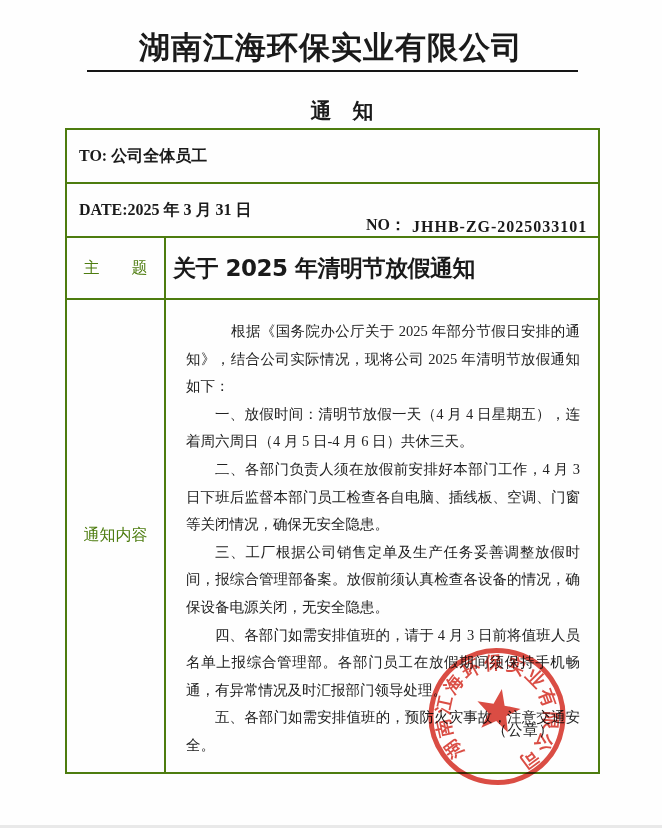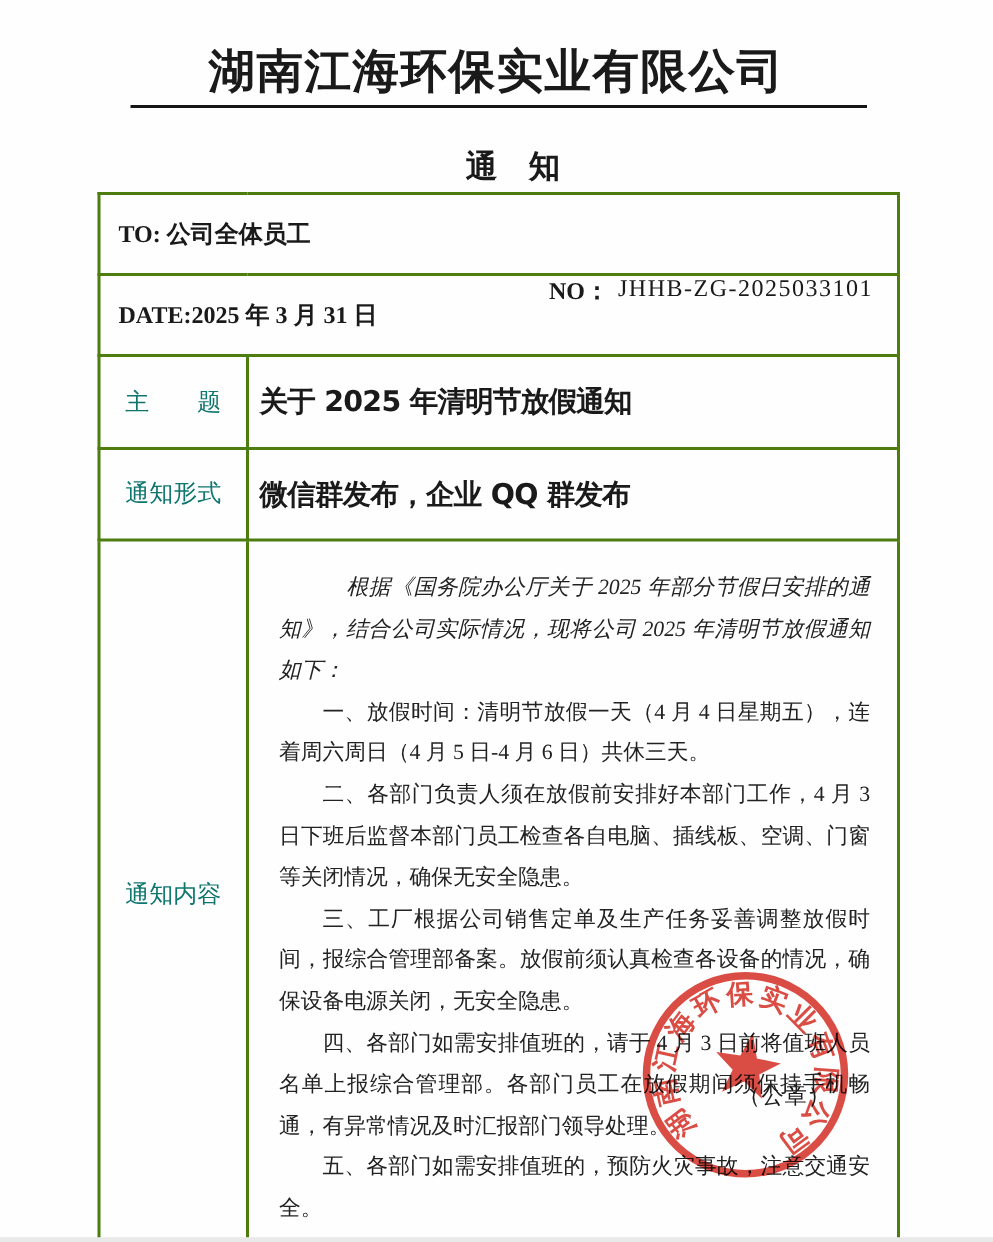--- a/index.html
+++ b/index.html
@@ -26,40 +26,40 @@
     border-collapse:collapse;table-layout:fixed;
   }
   table.notice-table td{
     border:2px solid #4d7c0f;padding:12px;vertical-align:middle;
     overflow:visible;
   }
   col.c1{width:99px;} col.c2{width:434px;}
   .meta-cell{height:28px;padding-left:6px;font-size:16px;font-weight:bold;white-space:nowrap;}
   .r2 .meta-cell{height:30px;}
   .r3 .meta-cell{height:28px;position:relative;margin-top:36px;}
-  .no-group{position:absolute;left:299px;top:0;height:100%;display:flex;align-items:flex-start;white-space:nowrap;}
+  .no-group{position:absolute;left:299px;top:0;height:100%;display:flex;align-items:flex-end;white-space:nowrap;}
   .no-label{font-weight:bold;font-size:16px;}
-  .no-value{font-weight:normal;font-size:16px;letter-spacing:1px;margin-left:6px;}
+  .no-value{font-weight:bold;font-size:16px;letter-spacing:1px;margin-left:6px;}
   .label-cell{
-    text-align:center;font-size:16px;font-weight:normal;color:#0f766e;
+    text-align:center;font-size:16px;font-weight:normal;color:#4d7c0f;
     white-space:pre;
   }
   .r4 td{height:36px;} .r5 td{height:35px;}
   .value-bold{
     font-family:"DejaVu Sans","Liberation Sans",sans-serif;
-    font-size:19px;font-weight:bold;padding-left:7px !important;white-space:nowrap;
+    font-size:23px;font-weight:bold;padding-left:7px !important;white-space:nowrap;
     letter-spacing:-0.5px;
   }
   .content-cell{vertical-align:top !important;height:444px;}
   .content-body{
     padding:6px 6px 0 8px;font-size:14.5px;line-height:27.6px;
     text-align:justify;color:#222;
   }
   .content-body p{margin:0;text-indent:29px;}
-  .content-body p.first{text-indent:45px;font-style:italic;}
+  .content-body p.first{text-indent:45px;}
   
   .seal-caption{
     position:absolute;left:492px;top:721px;font-size:15px;color:#1c1c1c;
     z-index:2;white-space:nowrap;letter-spacing:0.5px;
   }
   .company-seal{
     position:absolute;left:424px;top:643px;width:146px;height:147px;
     z-index:3;opacity:0.88;mix-blend-mode:multiply;
   }
   .company-seal text{
@@ -91,24 +91,20 @@
         <span class="no-group">
           <span class="no-label">NO：</span>
           <span class="no-value">JHHB-ZG-2025033101</span>
         </span>
       </td>
     </tr>
     <tr class="r4">
       <td class="label-cell">主　　题</td>
       <td class="value-bold">关于 2025 年清明节放假通知</td>
     </tr>
-    <tr class="r5">
-      <td class="label-cell">通知形式</td>
-      <td class="value-bold">微信群发布，企业 QQ 群发布</td>
-    </tr>
     <tr class="r6">
       <td class="label-cell">通知内容</td>
       <td class="content-cell">
         <div class="content-body">
               <p class="first">根据《国务院办公厅关于 2025 年部分节假日安排的通知》，结合公司实际情况，现将公司 2025 年清明节放假通知如下：</p>
               <p>一、放假时间：清明节放假一天（4 月 4 日星期五），连着周六周日（4 月 5 日-4 月 6 日）共休三天。</p>
               <p>二、各部门负责人须在放假前安排好本部门工作，4 月 3 日下班后监督本部门员工检查各自电脑、插线板、空调、门窗等关闭情况，确保无安全隐患。</p>
               <p>三、工厂根据公司销售定单及生产任务妥善调整放假时间，报综合管理部备案。放假前须认真检查各设备的情况，确保设备电源关闭，无安全隐患。</p>
               <p>四、各部门如需安排值班的，请于 4 月 3 日前将值班人员名单上报综合管理部。各部门员工在放假期间须保持手机畅通，有异常情况及时汇报部门领导处理。</p>
               <p>五、各部门如需安排值班的，预防火灾事故，注意交通安全。</p>

